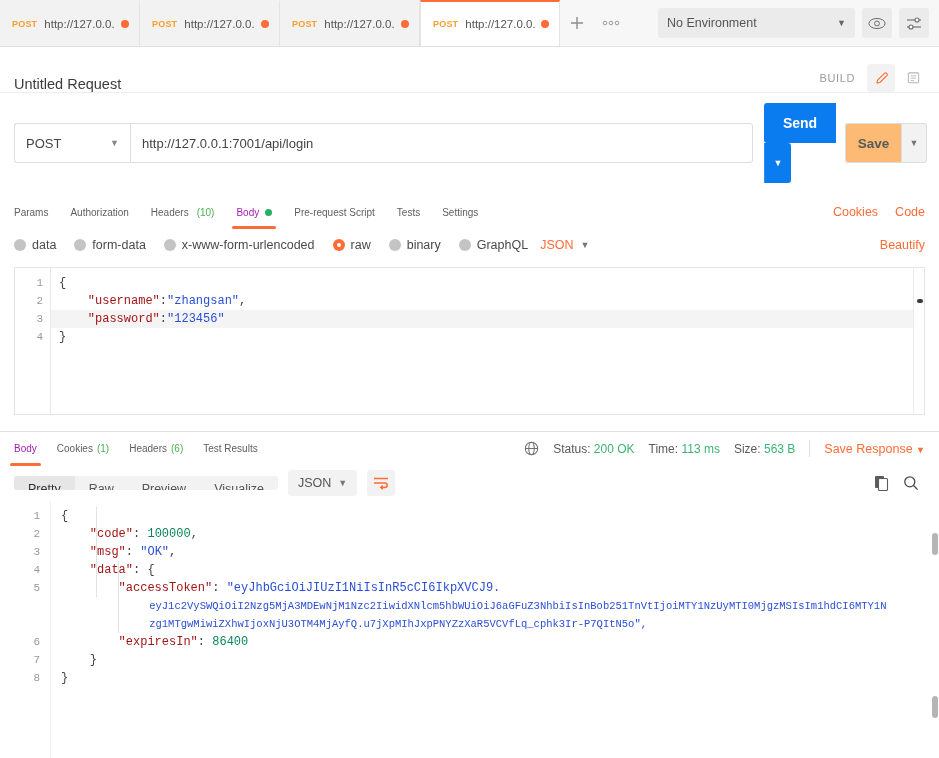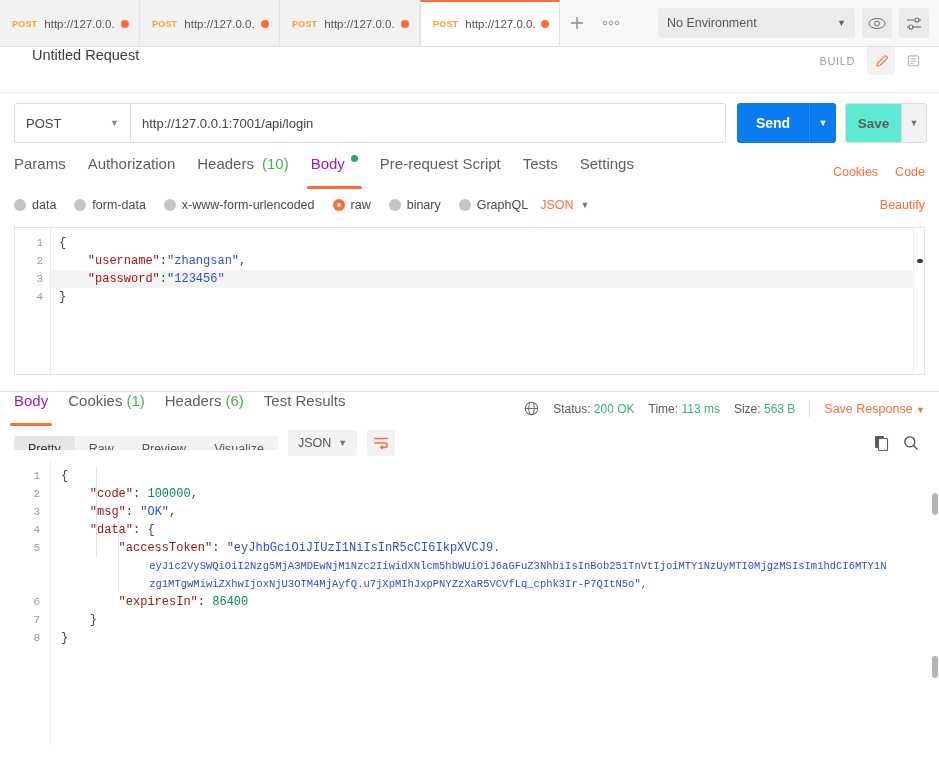--- a/index.html
+++ b/index.html
@@ -93,23 +93,23 @@
   .icon-btn {
     width: 30px; height: 30px;
     display: flex; align-items: center; justify-content: center;
     background: #ebebeb;
     border-radius: 3px;
     cursor: pointer;
   }
 
   
   .req-title-bar {
-    display: flex; align-items: flex-start;
+    display: flex; align-items: flex-end;
     height: 46px;
-    padding: 0 12px 0 32px;
+    padding: 0 12px 0 14px;
     border-bottom: 1px solid #eee;
     background: #fff;
   }
   .req-title { font-size: 14.5px; color: #3c3c3c; }
   .title-right { margin-left: auto; display: flex; align-items: center; gap: 4px; }
   .build-label { font-size: 11px; color: #9b9b9b; letter-spacing: .6px; margin-right: 8px; }
   .sq-btn {
     width: 28px; height: 28px;
     display: flex; align-items: center; justify-content: center;
     border-radius: 3px; cursor: pointer;
@@ -136,21 +136,21 @@
   .url-input {
     flex: 1; height: 40px;
     border: 1px solid #ddd;
     border-radius: 0 3px 3px 0;
     padding: 0 11px;
     font-size: 13px; color: #444;
     font-family: "Liberation Sans", sans-serif;
     outline: none;
     background: #fff;
   }
-  .send-group { display: flex; margin-left: 11px; }
+  .send-group { display: flex; margin-left: 11px; flex-direction: column; }
   .send-btn {
     width: 72px; height: 40px;
     background: #0a7cf0;
     color: #fff;
     font-size: 14px; font-weight: bold;
     border: none;
     border-radius: 3px 0 0 3px;
     cursor: pointer;
     font-family: "Liberation Sans", sans-serif;
   }
@@ -159,21 +159,21 @@
     background: #0a7cf0;
     border-left: 1px solid #2a8ef5;
     border-radius: 0 3px 3px 0;
     color: #fff; font-size: 9px;
     display: flex; align-items: center; justify-content: center;
     cursor: pointer;
   }
   .save-group { display: flex; margin-left: 9px; }
   .save-btn {
     width: 56px; height: 40px;
-    background: #5eead4;
+    background: #fdba74;
     border: 1px solid #ddd; border-right: none;
     border-radius: 3px 0 0 3px;
     color: #5a5a5a; font-size: 13.5px; font-weight: bold;
     cursor: pointer;
     font-family: "Liberation Sans", sans-serif;
   }
   .save-caret {
     width: 26px; height: 40px;
     background: #f2f2f2;
     border: 1px solid #ddd;
@@ -185,25 +185,25 @@
 
   
   .req-tabs {
     display: flex; align-items: center;
     padding: 0 14px;
     height: 34px;
     gap: 22px;
     position: relative;
   }
   .rtab {
-    font-size: 15px; color: #5f5f5f;
+    font-size: 10px; color: #5f5f5f;
     cursor: pointer;
     position: relative;
     height: 34px;
-    display: flex; align-items: flex-start;
+    display: flex; align-items: center;
     white-space: nowrap;
   }
   .rtab.active { color: #a21caf; }
   .rtab.active::after {
     content: '';
     position: absolute;
     left: -4px; right: -4px; bottom: 0;
     height: 3px; background: #ff6c37;
     border-radius: 2px;
   }

